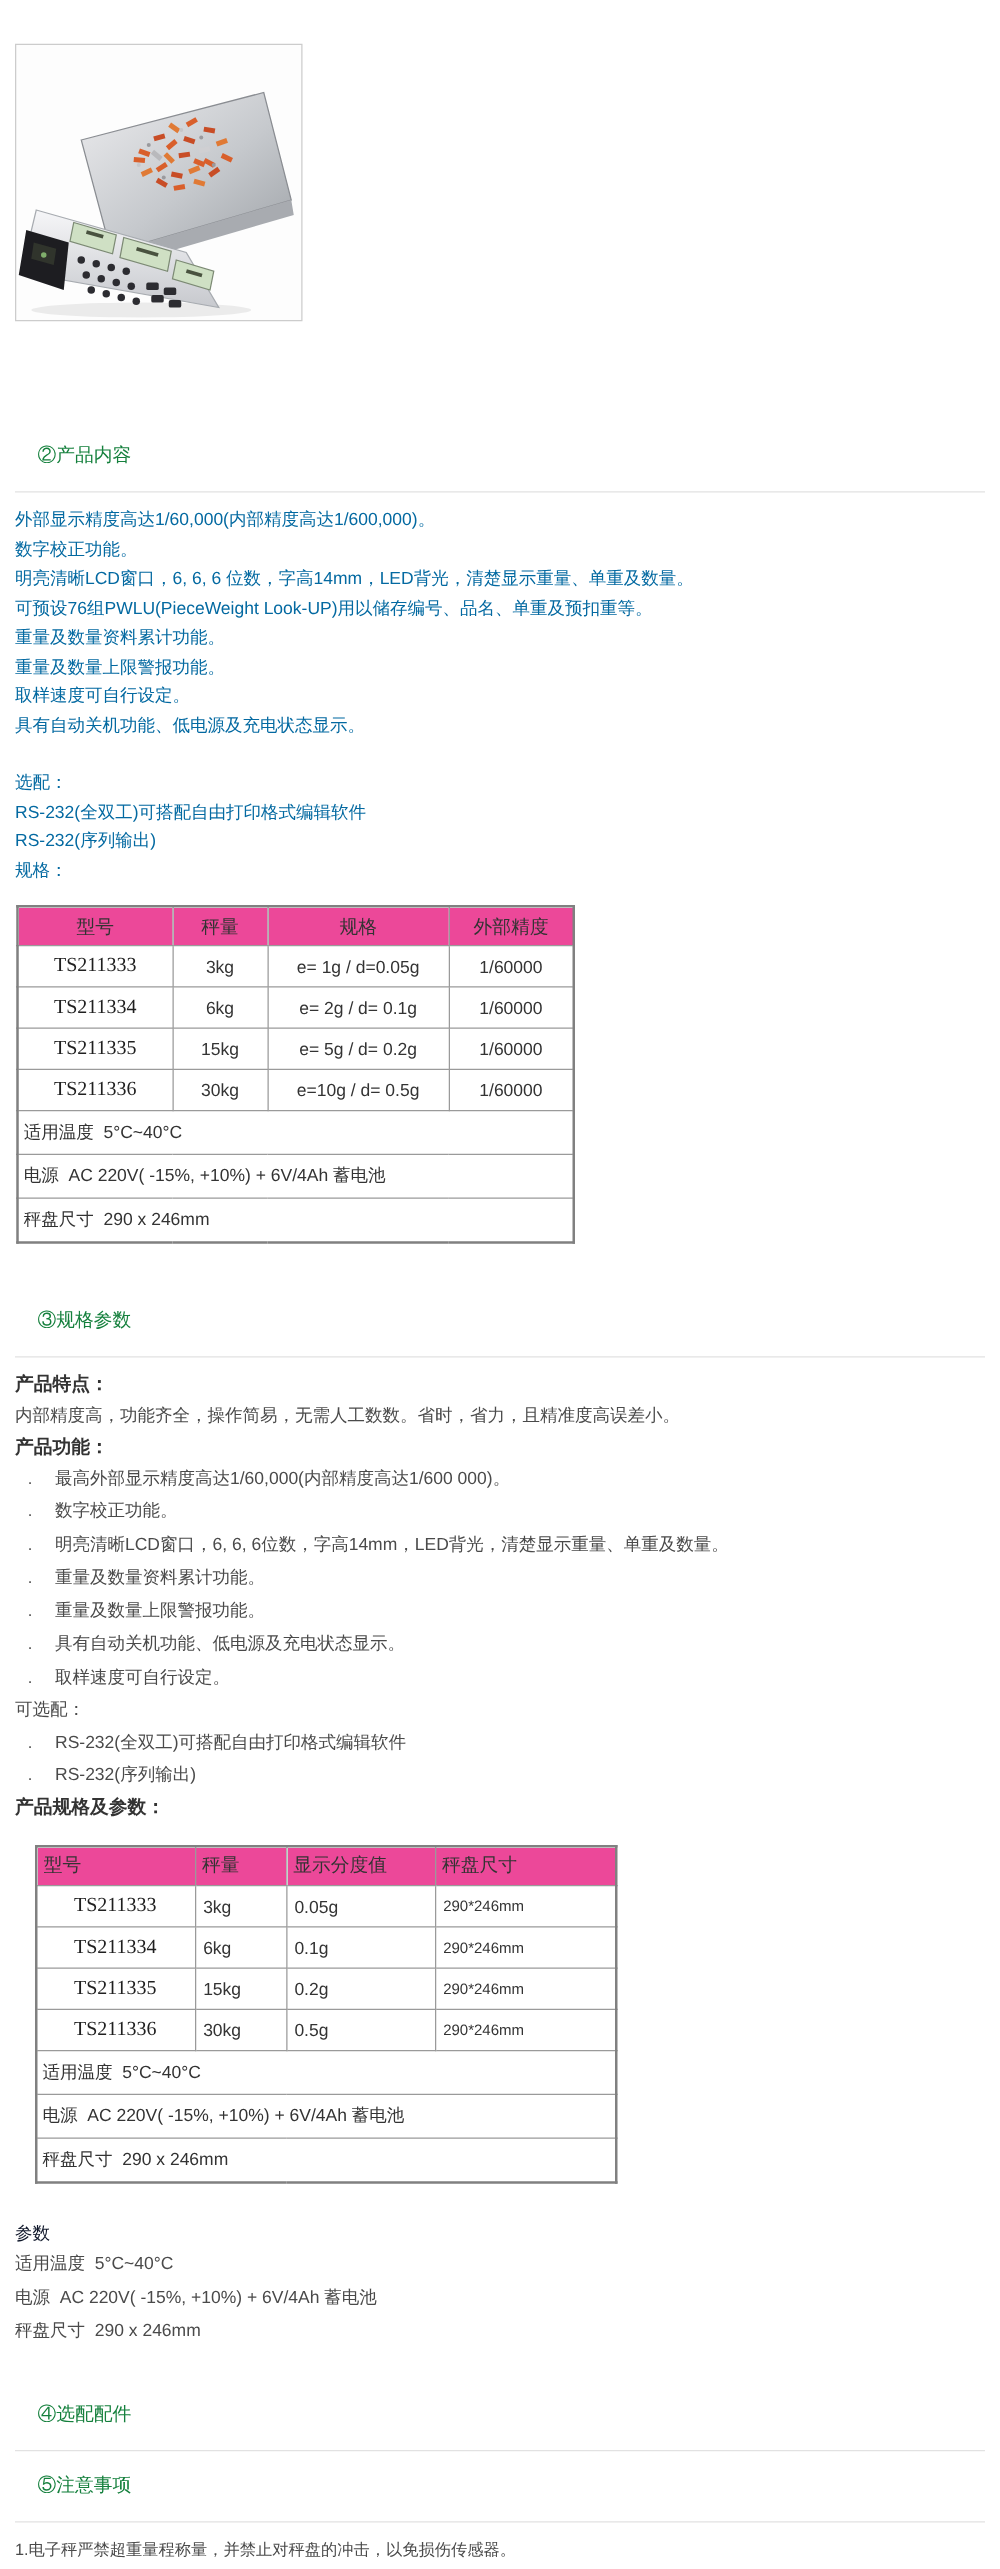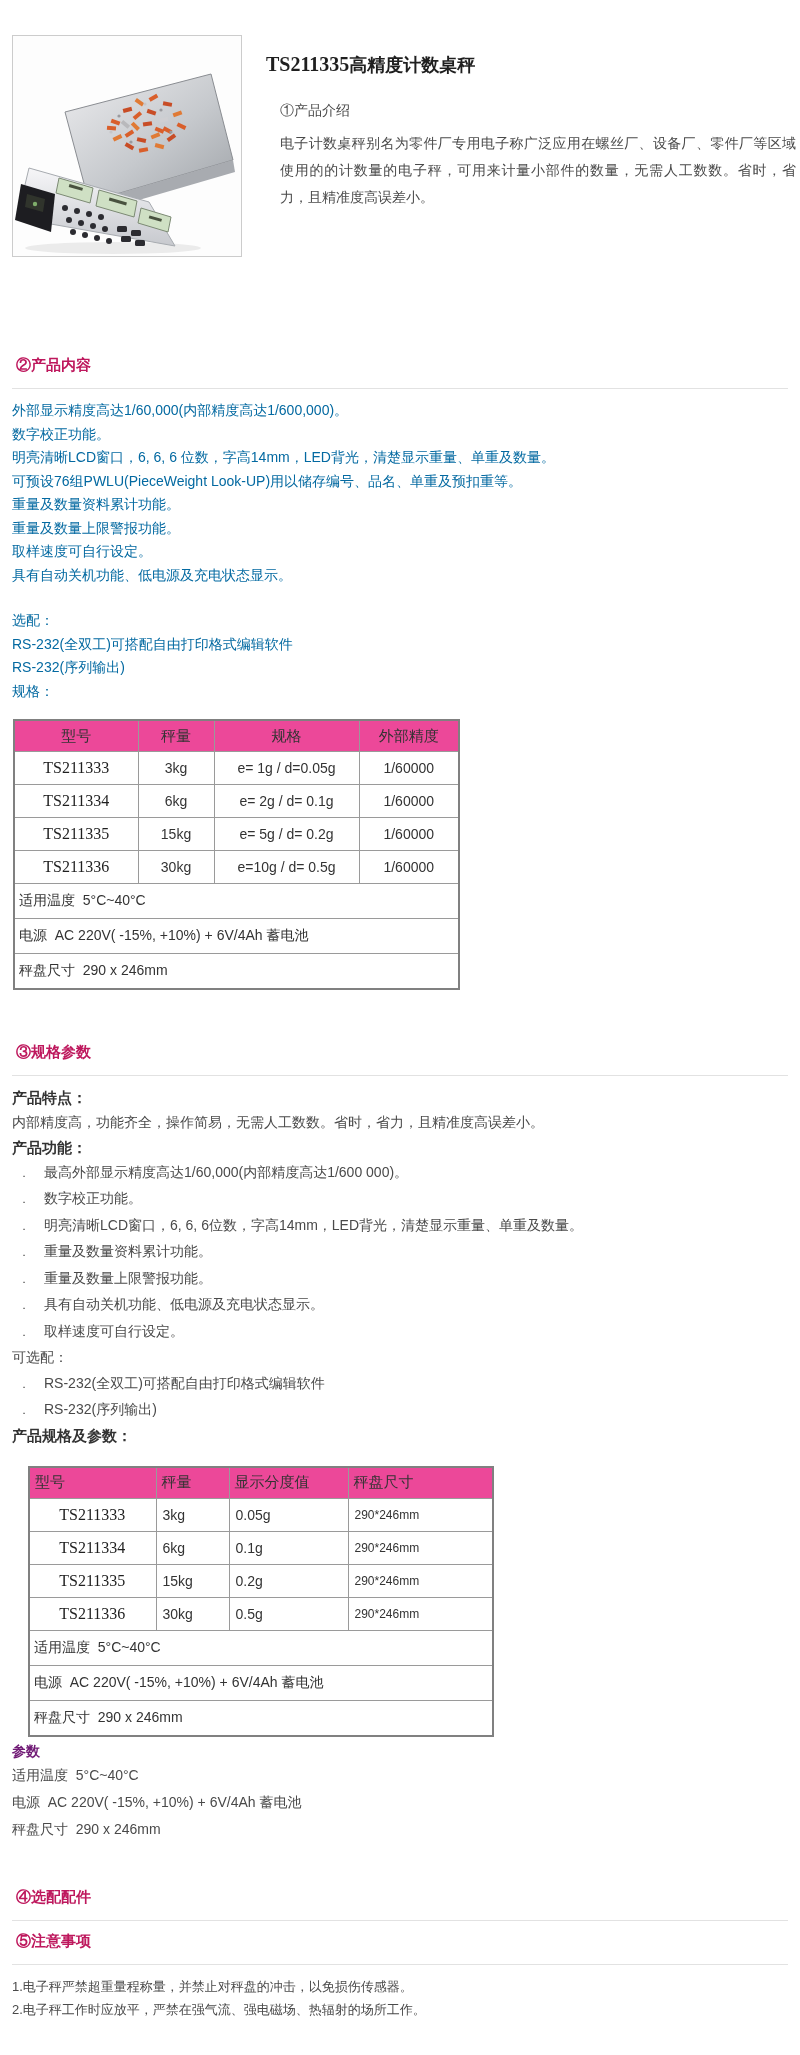--- a/index.html
+++ b/index.html
@@ -11,21 +11,21 @@
   .photo-box { width:228px; height:220px; border:1px solid #cccccc; background:#fdfdfd; flex:0 0 auto; overflow:hidden; }
   .top-right { margin-left:24px; padding-top:16px; width:530px; }
   .title { font-size:18px; color:#1f1f1f; line-height:26px; }
   .title .model { font-family:"Liberation Serif", serif; font-weight:bold; font-size:20px; }
   .title .name { font-weight:bold; }
   .intro-label { font-size:14px; color:#4a4a4a; margin:24px 0 0 14px; }
   .intro-text { font-size:14px; color:#4a4a4a; margin:10px 0 0 14px; line-height:27px; width:516px; text-align:justify; }
 
   
   .sec { margin-left:12px; margin-right:12px; }
-  .sec-heading { font-size:15px; font-weight:bold; color:#be185d; margin:4px; line-height:20px; }
+  .sec-heading { font-size:15px; font-weight:normal; color:#15803d; margin:18px; line-height:20px; }
   .rule { border-top:1px solid #e2e2e2; height:0; margin-top:13px; margin-bottom:10px; }
 
   .line { font-size:14px; line-height:23.5px; color:#0369a1; white-space:pre-wrap; }
   .gap22 { height:22px; }
 
   
   table { border-collapse:collapse; border:2px solid #808080; table-layout:fixed; }
   th, td { border:1px solid #9a9a9a; overflow:hidden; }
   th { background:#ec4899; color:#333333; font-size:15px; font-weight:normal; height:28px; }
   td { height:30px; font-size:14px; color:#333333; }
@@ -38,21 +38,21 @@
   .t2 td.model { text-align:center; padding-left:0; }
   td.model { font-family:"Liberation Serif", serif; font-size:16px; color:#1f1f1f; }
   td.pan { font-size:12px; }
   td.tfoot { text-align:left; padding:5px 4px; font-size:14px; color:#333333; white-space:pre-wrap; height:24px; }
 
   
   .sub-bold { font-size:15px; font-weight:bold; color:#333333; line-height:24px; margin-top:0; }
   .b-line { font-size:14px; line-height:25.5px; color:#4a4a4a; white-space:pre-wrap; }
   .b-line .bullet { display:inline-block; width:26px; padding-left:6px; color:#555; font-size:12px; }
 
-  .param-heading { font-size:14px; font-weight:bold; color:#701a75; margin-top:3px; line-height:22px; }
+  .param-heading { font-size:14px; font-weight:normal; color:#0f172a; margin-top:28px; line-height:22px; }
   .param-line { font-size:14px; line-height:27px; color:#4a4a4a; white-space:pre-wrap; }
 
   .sec4 { margin-top:44px; }
   .sec5 { margin-top:4px; }
   .note-line { font-size:13px; line-height:23px; color:#4a4a4a; white-space:pre-wrap; }
 </style>
 </head>
 <body>
 
 <div class="page">
@@ -135,27 +135,20 @@
             <circle cx="72" cy="199" r="3"></circle>
             <circle cx="84" cy="202" r="3"></circle>
             <circle cx="96" cy="205" r="3"></circle>
           <rect x="104" y="190" width="10" height="6" rx="1.5"></rect>
             <rect x="118" y="194" width="10" height="6" rx="1.5"></rect>
           <rect x="108" y="200" width="10" height="6" rx="1.5"></rect>
             <rect x="122" y="204" width="10" height="6" rx="1.5"></rect>
         </g>
       </svg>
     </div>
-    <div class="top-right">
-      <div class="title">
-        <span class="model">TS211335</span><span class="name">高精度计数桌秤</span>
-      </div>
-      <div class="intro-label">①产品介绍</div>
-      <div class="intro-text">电子计数桌秤别名为零件厂专用电子称广泛应用在螺丝厂、设备厂、零件厂等区域使用的的计数量的电子秤，可用来计量小部件的数量，无需人工数数。省时，省力，且精准度高误差小。</div>
-    </div>
   </div>
 
   <div class="sec" style="margin-top:98px;">
     <div class="sec-heading">②产品内容</div>
     <div class="rule"></div>
     <div class="line">外部显示精度高达1/60,000(内部精度高达1/600,000)。</div>
     <div class="line">数字校正功能。</div>
     <div class="line">明亮清晰LCD窗口，6, 6, 6 位数，字高14mm，LED背光，清楚显示重量、单重及数量。</div>
     <div class="line">可预设76组PWLU(PieceWeight Look-UP)用以储存编号、品名、单重及预扣重等。</div>
     <div class="line">重量及数量资料累计功能。</div>

